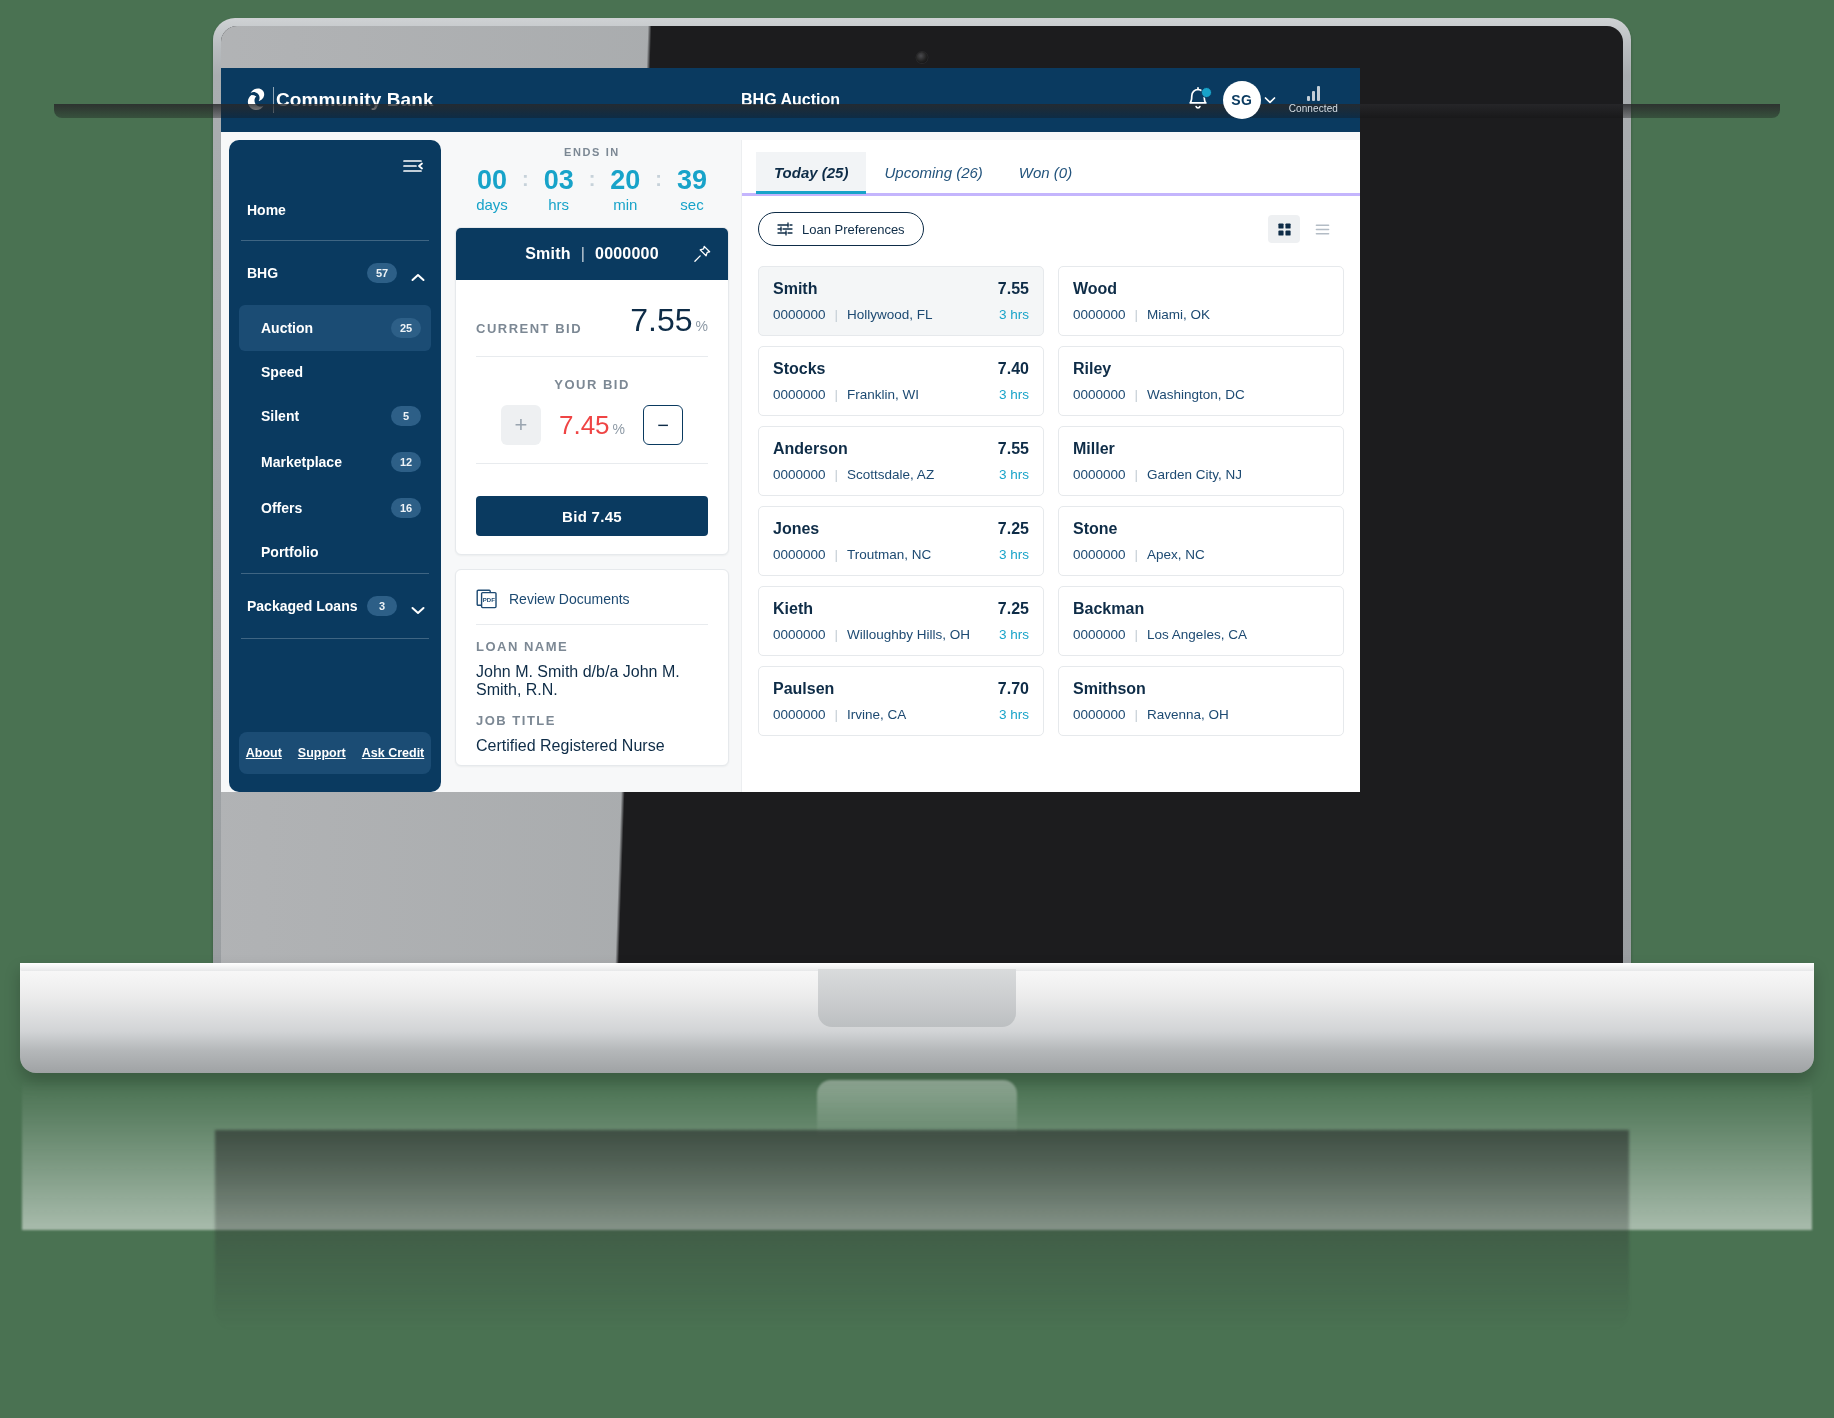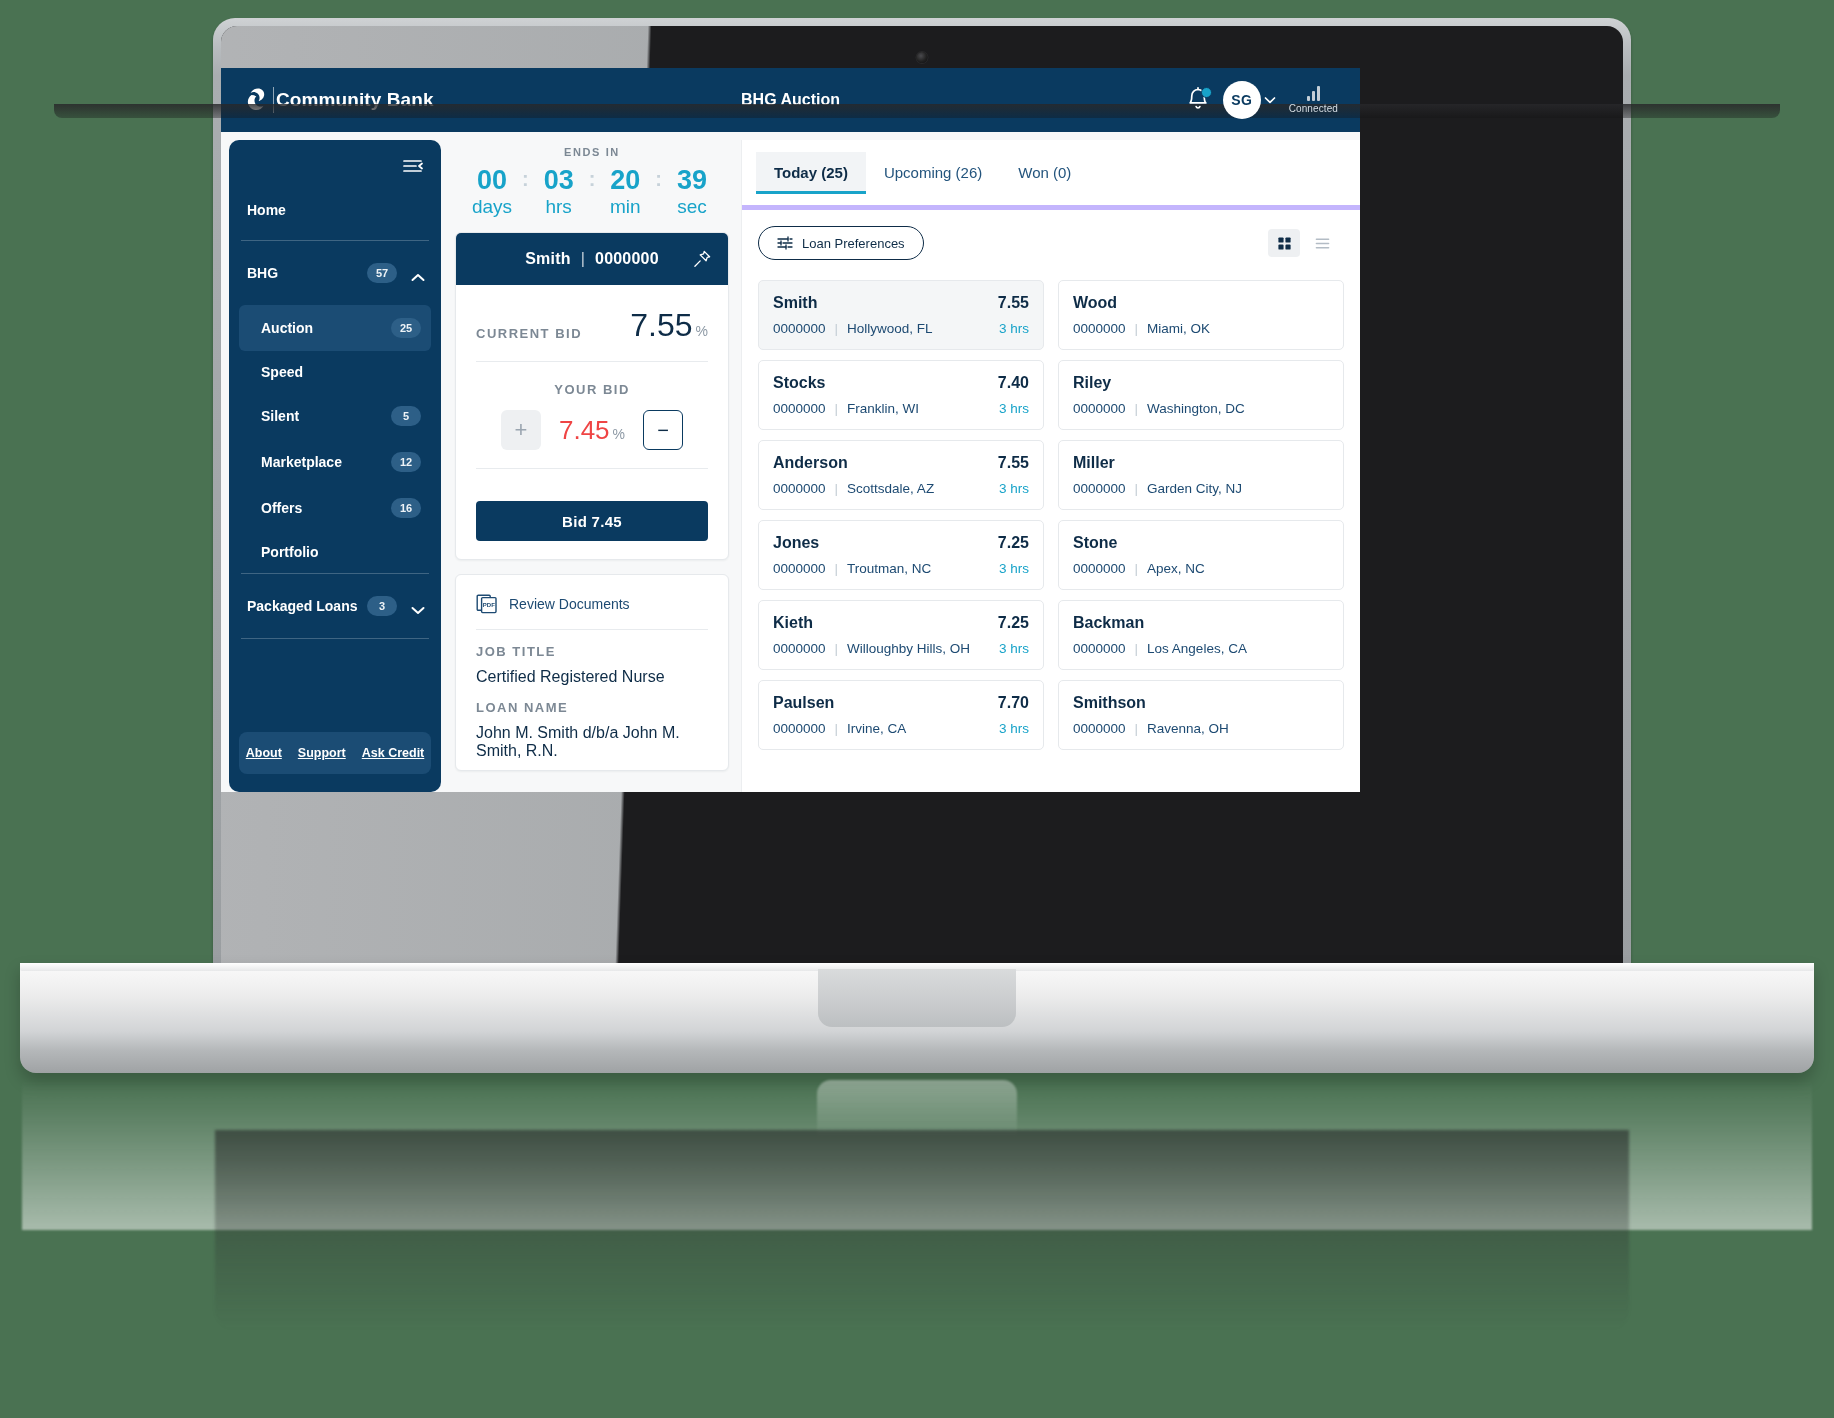--- a/index.html
+++ b/index.html
@@ -169,21 +169,21 @@
 
   
   .center { width: 300px; padding: 0 12px 0 14px; display:flex; flex-direction:column; }
   .ends-label {
     text-align:center; font-size:11px; letter-spacing:1.6px; color:#7c8894;
     font-weight:700; padding: 14px 0 8px;
   }
   .countdown { display:flex; justify-content:center; align-items:flex-start; gap:8px; }
   .cd-unit { width:44px; text-align:center; }
   .cd-num { font-size:27px; font-weight:700; color:#18a3c9; line-height:1.05; }
-  .cd-lab { font-size:19px; color:#18a3c9; margin-top:2px; }
+  .cd-lab { font-size:15px; color:#18a3c9; margin-top:2px; }
   .cd-colon { color:#c7d2da; font-size:20px; font-weight:700; padding-top:2px; }
 
   .card {
     background:#fff; border:1px solid #e6e9ec; border-radius:6px; margin-top:14px;
     box-shadow: 0 1px 2px rgba(16,30,45,.05);
   }
   .bid-head {
     background:#0a3a60; color:#fff; border-radius:5px 5px 0 0;
     height:52px; display:flex; align-items:center; justify-content:center;
     position:relative; font-size:16px; font-weight:700; letter-spacing:.2px;
@@ -212,21 +212,21 @@
   .doc-card { padding: 18px 20px 10px; }
   .doc-row { display:flex; align-items:center; gap:11px; cursor:pointer; padding-bottom:14px; }
   .doc-icon { width:22px; height:22px; }
   .doc-text { font-size:14px; color:#1d4a72; }
   .field { padding-top: 14px; }
   .field .lbl { display:block; margin-bottom: 9px; }
   .field .val { font-size:16px; color:#0e2c47; }
 
   
   .right { flex:1; background:#fff; margin: 8px 0 0 0; border-left:1px solid #eceef0; display:flex; flex-direction:column; overflow:hidden; }
-  .tabs { display:flex; align-items:flex-end; border-bottom:5px solid #c4b5fd; padding: 12px 0 12px 14px; }
+  .tabs { display:flex; align-items:flex-end; border-bottom:3px solid #c4b5fd; padding: 12px 0 0 14px; font-style: italic; }
   .tab { padding: 12px 18px 12px; font-size:15px; color:#23547d; cursor:pointer; position:relative; }
   .tab.active { background:#f2f4f6; font-weight:700; color:#0e2c47; }
   .tab.active::after { content:""; position:absolute; left:0; right:0; bottom:-1px; height:3px; background:#18a3c9; }
   .toolbar { display:flex; align-items:center; padding: 16px 22px 14px 16px; }
   .pref-btn {
     display:flex; align-items:center; gap:9px; height:34px; padding: 0 18px;
     border:1px solid #0e2c47; border-radius:17px; background:#fff;
     font-size:13px; color:#0e2c47; cursor:pointer;
   }
   .pref-icon { width:16px; height:16px; }
@@ -446,26 +446,26 @@
                 <svg viewBox="0 0 22 22" width="22" height="22" aria-hidden="true">
                   <rect x="1.2" y="2.2" width="13" height="15" rx="1" fill="none" stroke="#1d4a72" stroke-width="1.4"></rect>
                   <rect x="5.6" y="4.6" width="14.4" height="15" rx="1" fill="#ffffff" stroke="#1d4a72" stroke-width="1.4"></rect>
                   <text x="12.8" y="14.4" font-family="'Liberation Sans',sans-serif" font-size="6" font-weight="bold" fill="#1d4a72" text-anchor="middle">PDF</text>
                 </svg>
               </span>
               <span class="doc-text">Review Documents</span>
             </div>
             <div class="hr"></div>
             <div class="field">
+              <span class="lbl">LOAN NAME</span>
+              <span class="val">John M. Smith d/b/a John M. Smith, R.N.</span>
+            </div>
+            <div class="field">
               <span class="lbl">JOB TITLE</span>
               <span class="val">Certified Registered Nurse</span>
-            </div>
-            <div class="field">
-              <span class="lbl">LOAN NAME</span>
-              <span class="val">John M. Smith d/b/a John M. Smith, R.N.</span>
             </div>
           </div>
         </section>
 
         <section class="right">
           <div class="tabs">
             <div class="tab active">Today (25)</div>
             <div class="tab">Upcoming (26)</div>
             <div class="tab">Won (0)</div>
           </div>

